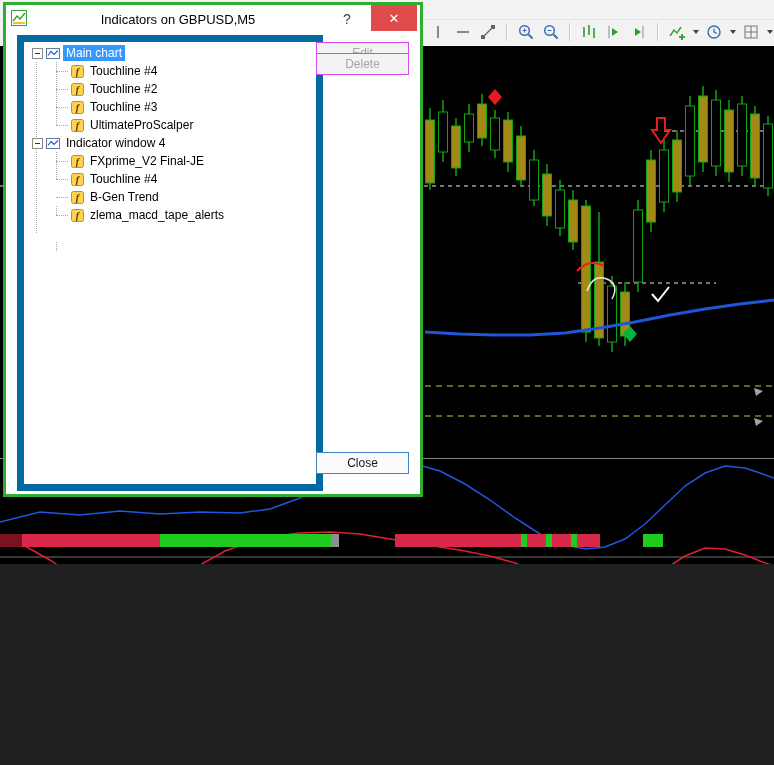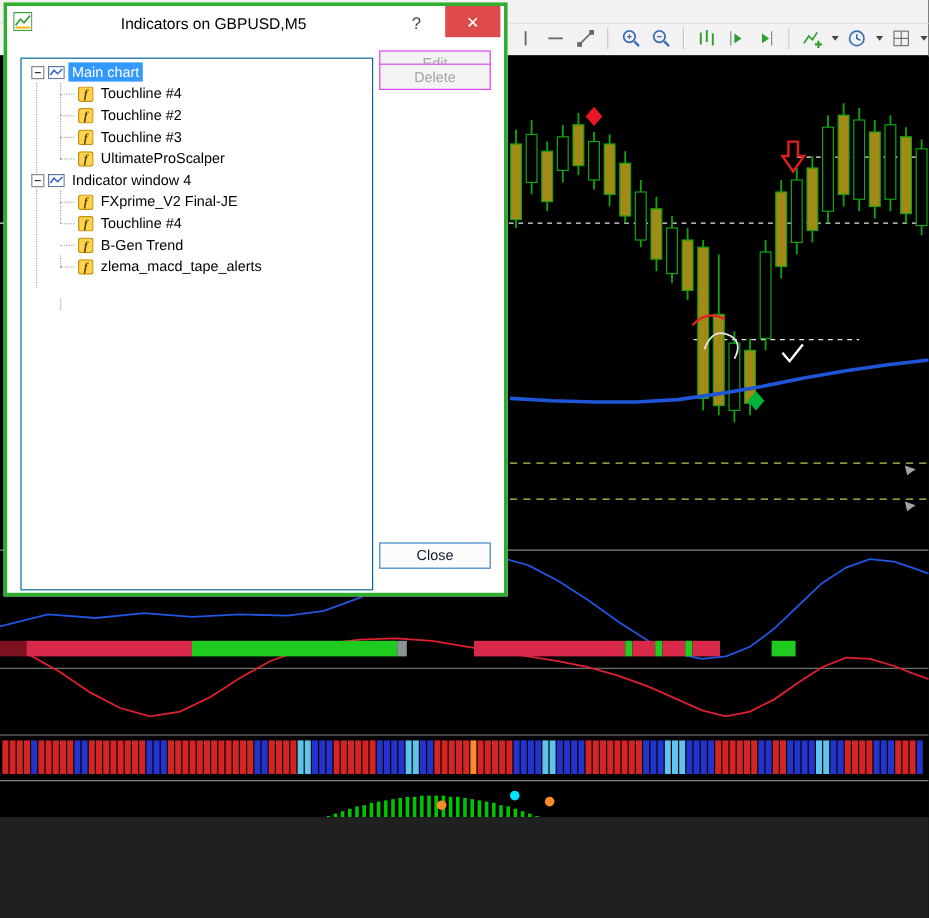--- a/index.html
+++ b/index.html
@@ -1,16 +1,16 @@
 <!DOCTYPE html>
 <html><head>
 <meta charset="utf-8">
 <style>
   html,body{margin:0;padding:0;background:#202020;}
-  .screen{position:relative;width:774px;height:681px;overflow:hidden;background:#000;
+  .screen{position:relative;width:774px;height:564px;overflow:hidden;background:#000;
           font-family:"Liberation Sans",sans-serif;}
 
   
   .toolbar{position:absolute;top:0;left:0;width:774px;height:46px;background:#f2f2f2;
            border-bottom:1px solid #c9c9c9;z-index:1;}
   .menustrip{height:19px;border-bottom:1px solid #e3e3e3;}
   .tools{position:absolute;left:428px;top:22px;display:flex;align-items:center;gap:5px;}
   .tool{width:20px;height:20px;display:flex;align-items:center;justify-content:center;}
   .tsep{width:1px;height:18px;background:#c6c6c6;border-right:1px solid #fff;margin:0 3px;}
   .caret{width:0;height:0;border-left:3px solid transparent;border-right:3px solid transparent;
@@ -21,21 +21,21 @@
 
   
   .dialog{position:absolute;left:3px;top:2px;width:420px;height:495px;background:#fff;
           border:3px solid #2fae2f;box-sizing:border-box;z-index:10;}
   .titlebar{position:relative;height:28px;background:#fff;}
   .dlg-icon{position:absolute;left:5px;top:5px;}
   .dlg-title{position:absolute;left:40px;right:110px;top:7px;text-align:center;font-size:13px;color:#000;white-space:nowrap;}
   .help-btn{position:absolute;right:64px;top:6px;font-size:14px;color:#444;width:18px;text-align:center;}
   .close-btn{position:absolute;right:3px;top:0;width:46px;height:26px;background:#df4a4a;color:#fff;
              display:flex;align-items:center;justify-content:center;font-size:13px;}
-  .listbox{position:absolute;left:11px;top:43px;width:292px;height:440px;border:1px solid #0369a1;
+  .listbox{position:absolute;left:11px;top:30px;width:292px;height:440px;border:7px solid #0369a1;
            background:#fff;overflow:hidden;padding-top:2px;box-sizing:content-box;}
   .trow{display:flex;align-items:center;height:18px;font-size:12px;color:#000;position:relative;z-index:1;}
   .trow.root{padding-left:8px;gap:3px;}
   .trow.child{padding-left:32px;gap:3px;}
   .expander{width:9px;height:9px;border:1px solid #8a8a8a;background:#fff;position:relative;flex:none;box-sizing:content-box;}
   .expander::before{content:"";position:absolute;left:2px;top:4px;width:5px;height:1px;background:#333;}
   .stub{width:12px;height:0;border-top:1px dotted #a8a8a8;flex:none;}
   .ticon{flex:none;display:flex;}
   .tlabel{padding:1px 3px;white-space:nowrap;}
   .tlabel.sel{background:#3399ff;color:#fff;}

